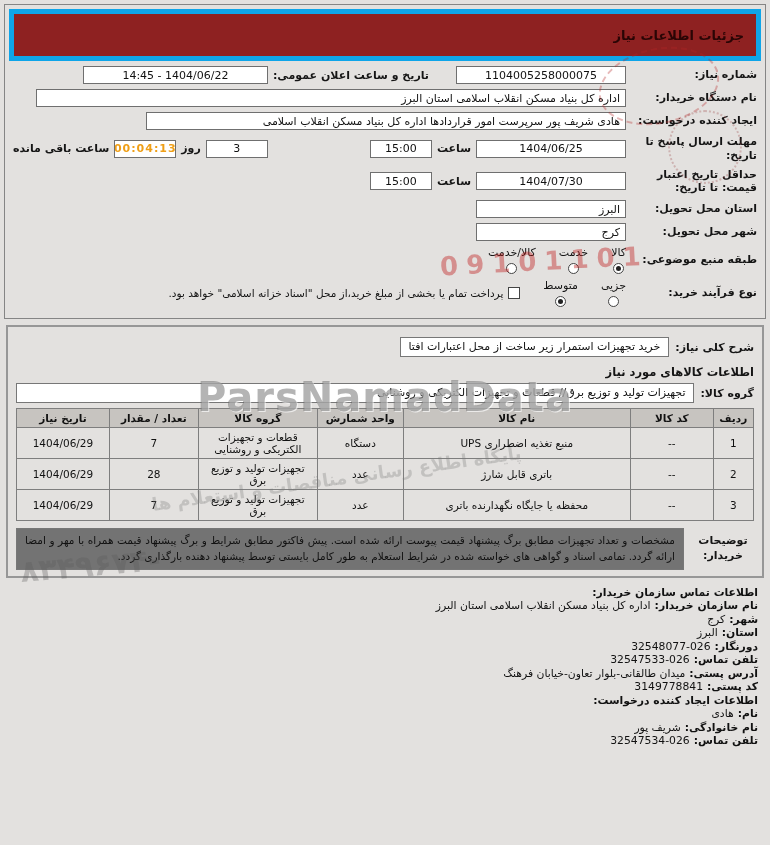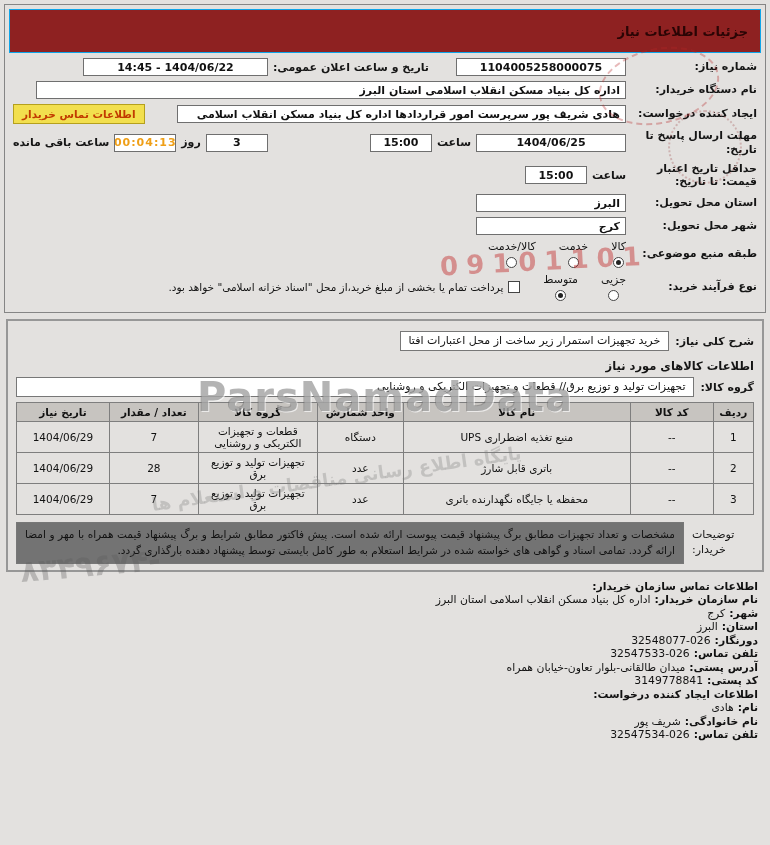--- a/index.html
+++ b/index.html
@@ -15,39 +15,39 @@
   .top-box{
     margin:4px;
     border:1px solid #858585;
     padding-bottom:6px;
     background:#e3e1df;
   }
   .title-bar{
     margin:4px;
     height:42px;
     background:#8e2121;
-    border:1px solid #0ea5e9;
+    border:5px solid #0ea5e9;
     display:flex;align-items:center;
     padding:0 12px;
     color:#2a0505;
     font-weight:bold;font-size:13px;
   }
   .frow{display:flex;align-items:center;margin:5px 8px;gap:5px;font-size:11px;}
   .flabel{
     width:126px;min-width:126px;
     text-align:right;font-weight:bold;font-size:11px;line-height:1.25;color:#151515;
   }
   .flabel2{white-space:nowrap;font-weight:bold;font-size:11px;margin-right:22px;color:#151515;}
   .mini{font-weight:bold;font-size:11px;white-space:nowrap;color:#151515;}
   .ibox{
     background:#fff;border:1px solid #6f6f6f;
     height:18px;box-sizing:border-box;
     display:flex;align-items:center;
     padding:0 5px;font-size:11px;color:#111;
-    overflow:hidden;white-space:nowrap;font-weight:bold;
+    overflow:hidden;white-space:nowrap;
   }
   .c{justify-content:center;}
   .w62{width:62px;min-width:62px;}
   .w150{width:150px;min-width:150px;}
   .w170{width:170px;min-width:170px;}
   .w185{width:185px;min-width:185px;}
   .w480{width:480px;margin-left:27px;}
   .w590{width:590px;}
   .timer{color:#ef9f17;font-weight:bold;letter-spacing:1px;}
   .sp{flex:1;}
@@ -86,21 +86,21 @@
     width:100%;border-collapse:collapse;margin-top:5px;
     font-size:10.5px;table-layout:fixed;
   }
   table.gtable th,table.gtable td{
     border:1px solid #7e7e7e;text-align:center;vertical-align:middle;
     padding:3px 3px;word-wrap:break-word;
   }
   table.gtable th{background:#c7c4c0;font-weight:bold;color:#111;}
   table.gtable td{background:transparent;color:#111;}
   .notes-row{display:flex;align-items:center;gap:8px;margin-top:7px;}
-  .notes-label{font-weight:normal;font-size:11px;width:62px;min-width:62px;text-align:left;line-height:1.3;color:#151515;}
+  .notes-label{font-weight:bold;font-size:11px;width:62px;min-width:62px;text-align:center;line-height:1.3;color:#151515;}
   .notes-box{
     flex:1;background:#737373;border:1px solid #777;
     padding:4px 8px;font-size:10.5px;line-height:1.5;text-align:justify;color:#111;
   }
   .contact{margin:8px 12px 0;font-size:10.8px;line-height:13.5px;color:#111;text-align:right;}
   .chead{font-weight:bold;}
   .cline .cl{font-weight:bold;margin-left:4px;}
   
   .wm{position:absolute;pointer-events:none;z-index:40;}
   .wm-brand{
@@ -161,37 +161,37 @@
   </div>
 
   <div class="frow">
     <span class="flabel">نام دستگاه خریدار:</span>
     <div class="ibox w590">اداره کل بنیاد مسکن انقلاب اسلامی استان البرز</div>
   </div>
 
   <div class="frow">
     <span class="flabel">ایجاد کننده درخواست:</span>
     <div class="ibox w480">هادی شریف پور سرپرست امور قراردادها اداره کل بنیاد مسکن انقلاب اسلامی</div>
-    <button class="ybtn">اطلاعات تماس خریدار</button>
   </div>
 
   <div class="frow">
     <span class="flabel">مهلت ارسال پاسخ تا تاریخ:</span>
     <div class="ibox c w150">1404/06/25</div>
     <span class="mini">ساعت</span>
     <div class="ibox c w62">15:00</div>
     <span class="sp"></span>
     <div class="ibox c w62">3</div>
     <span class="mini">روز</span>
     <div class="ibox c w62 timer">00:04:13</div>
     <span class="mini">ساعت باقی مانده</span>
   </div>
 
   <div class="frow">
     <span class="flabel">حداقل تاریخ اعتبار قیمت: تا تاریخ:</span>
+    <div class="ibox c w150">1404/07/30</div>
     <span class="mini">ساعت</span>
     <div class="ibox c w62">15:00</div>
   </div>
 
   <div class="frow">
     <span class="flabel">استان محل تحویل:</span>
     <div class="ibox w150">البرز</div>
   </div>
 
   <div class="frow">
@@ -313,21 +313,21 @@
   <div class="cline">
     <span class="cl">استان:</span><span class="cv">البرز</span>
   </div>
   <div class="cline">
     <span class="cl">دورنگار:</span><span class="cv">026-32548077</span>
   </div>
   <div class="cline">
     <span class="cl">تلفن تماس:</span><span class="cv">026-32547533</span>
   </div>
   <div class="cline">
-    <span class="cl">آدرس پستی:</span><span class="cv">میدان طالقانی-بلوار تعاون-خیابان همراه</span>
+    <span class="cl">آدرس پستی:</span><span class="cv">میدان طالقانی-بلوار تعاون-خیابان فرهنگ</span>
   </div>
   <div class="cline">
     <span class="cl">کد پستی:</span><span class="cv">3149778841</span>
   </div>
 
   <div class="chead">اطلاعات ایجاد کننده درخواست:</div>
 
   <div class="cline">
     <span class="cl">نام:</span><span class="cv">هادی</span>
   </div>

